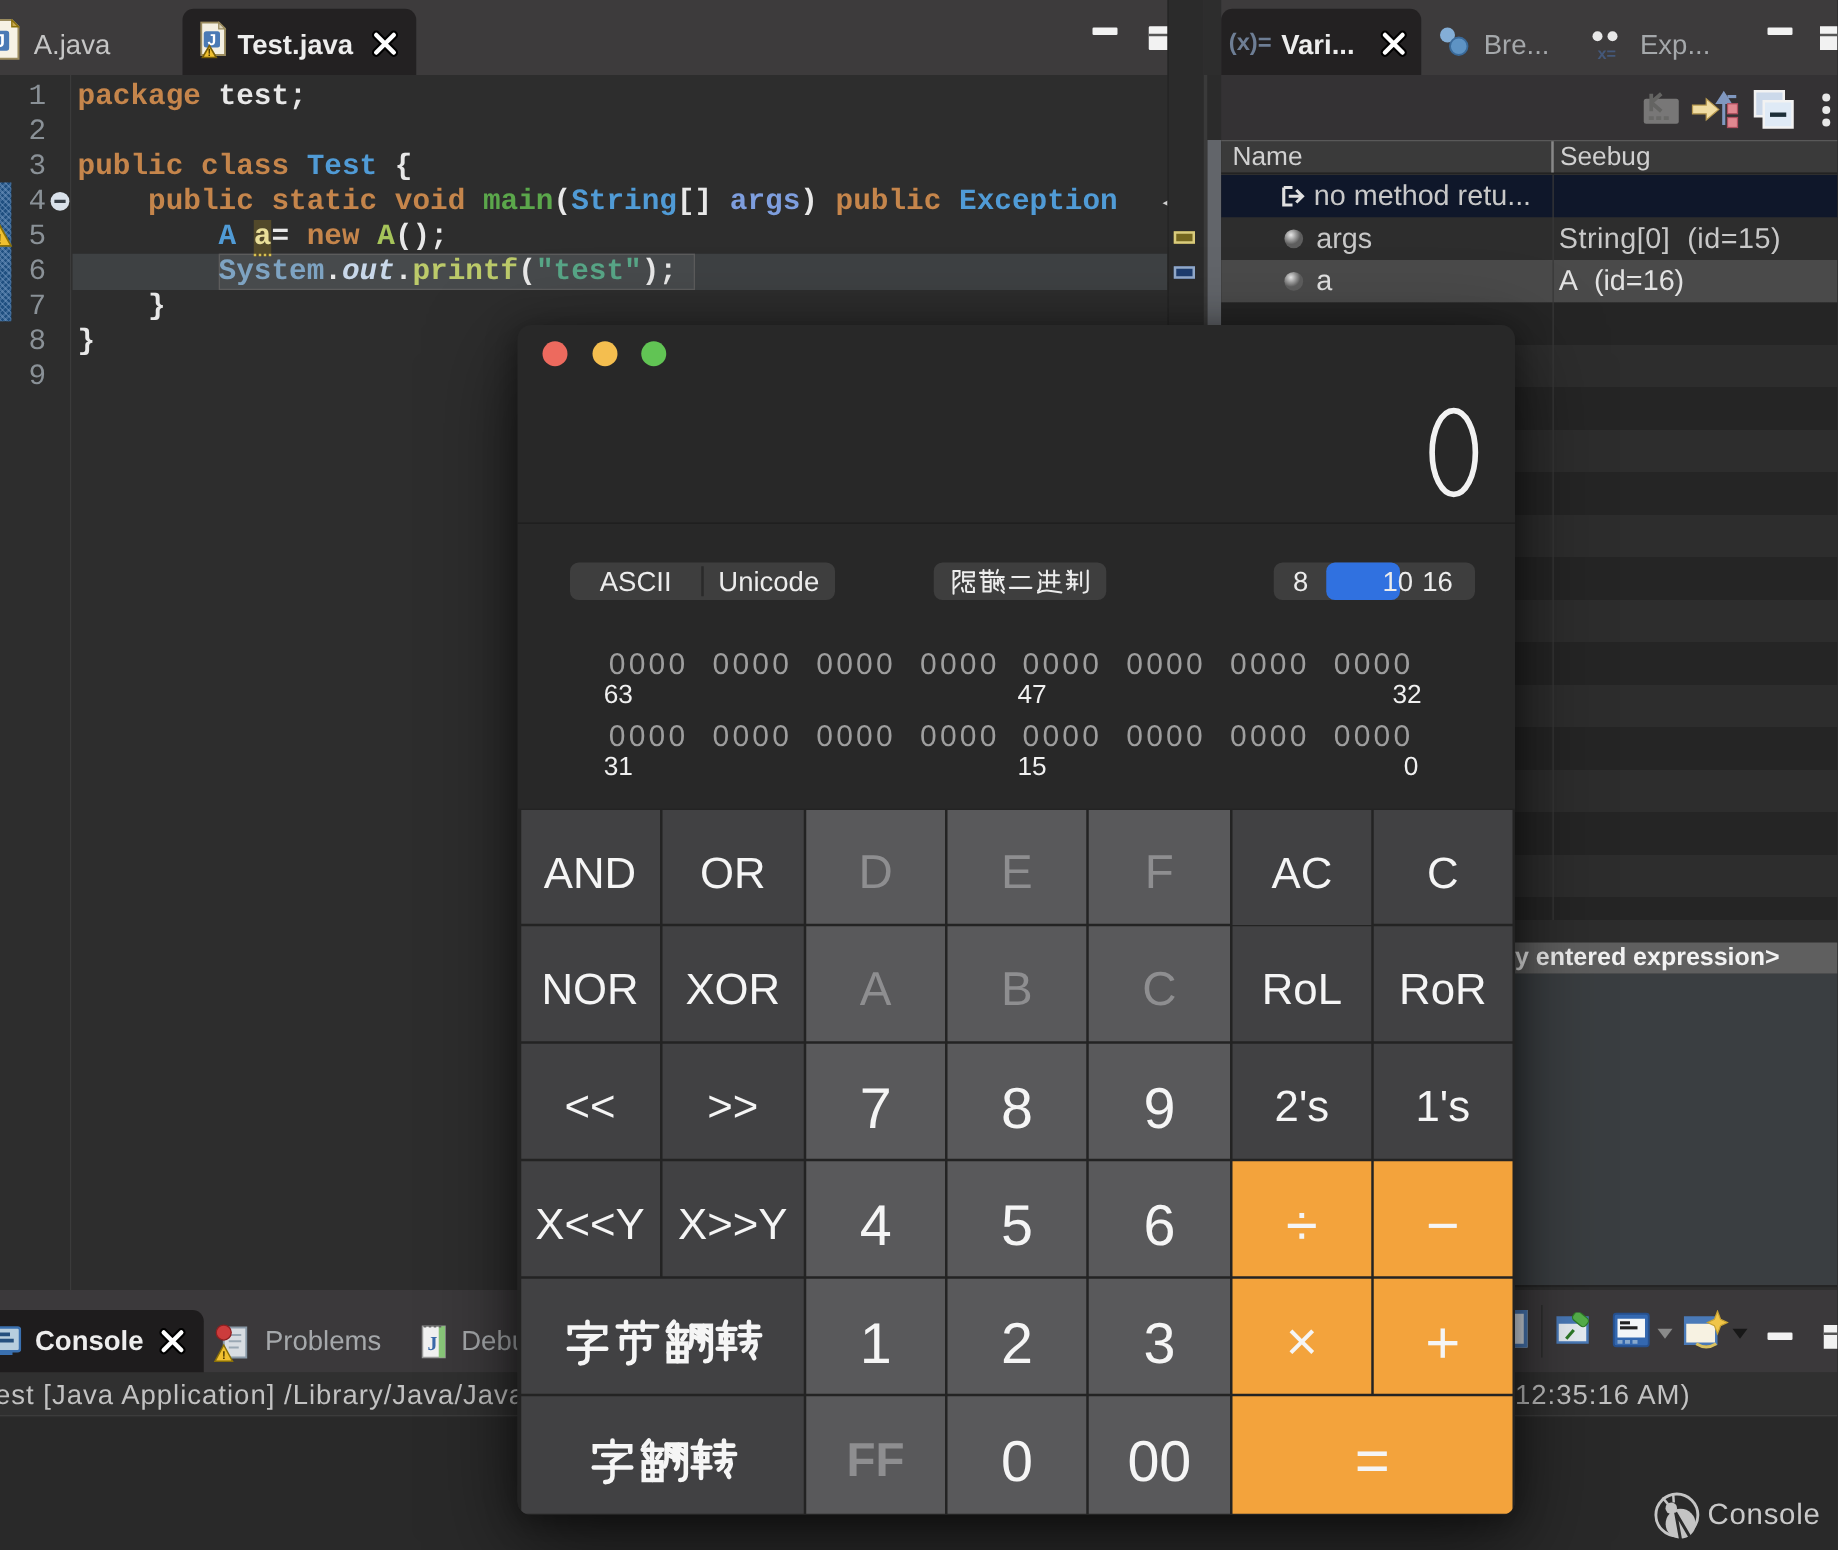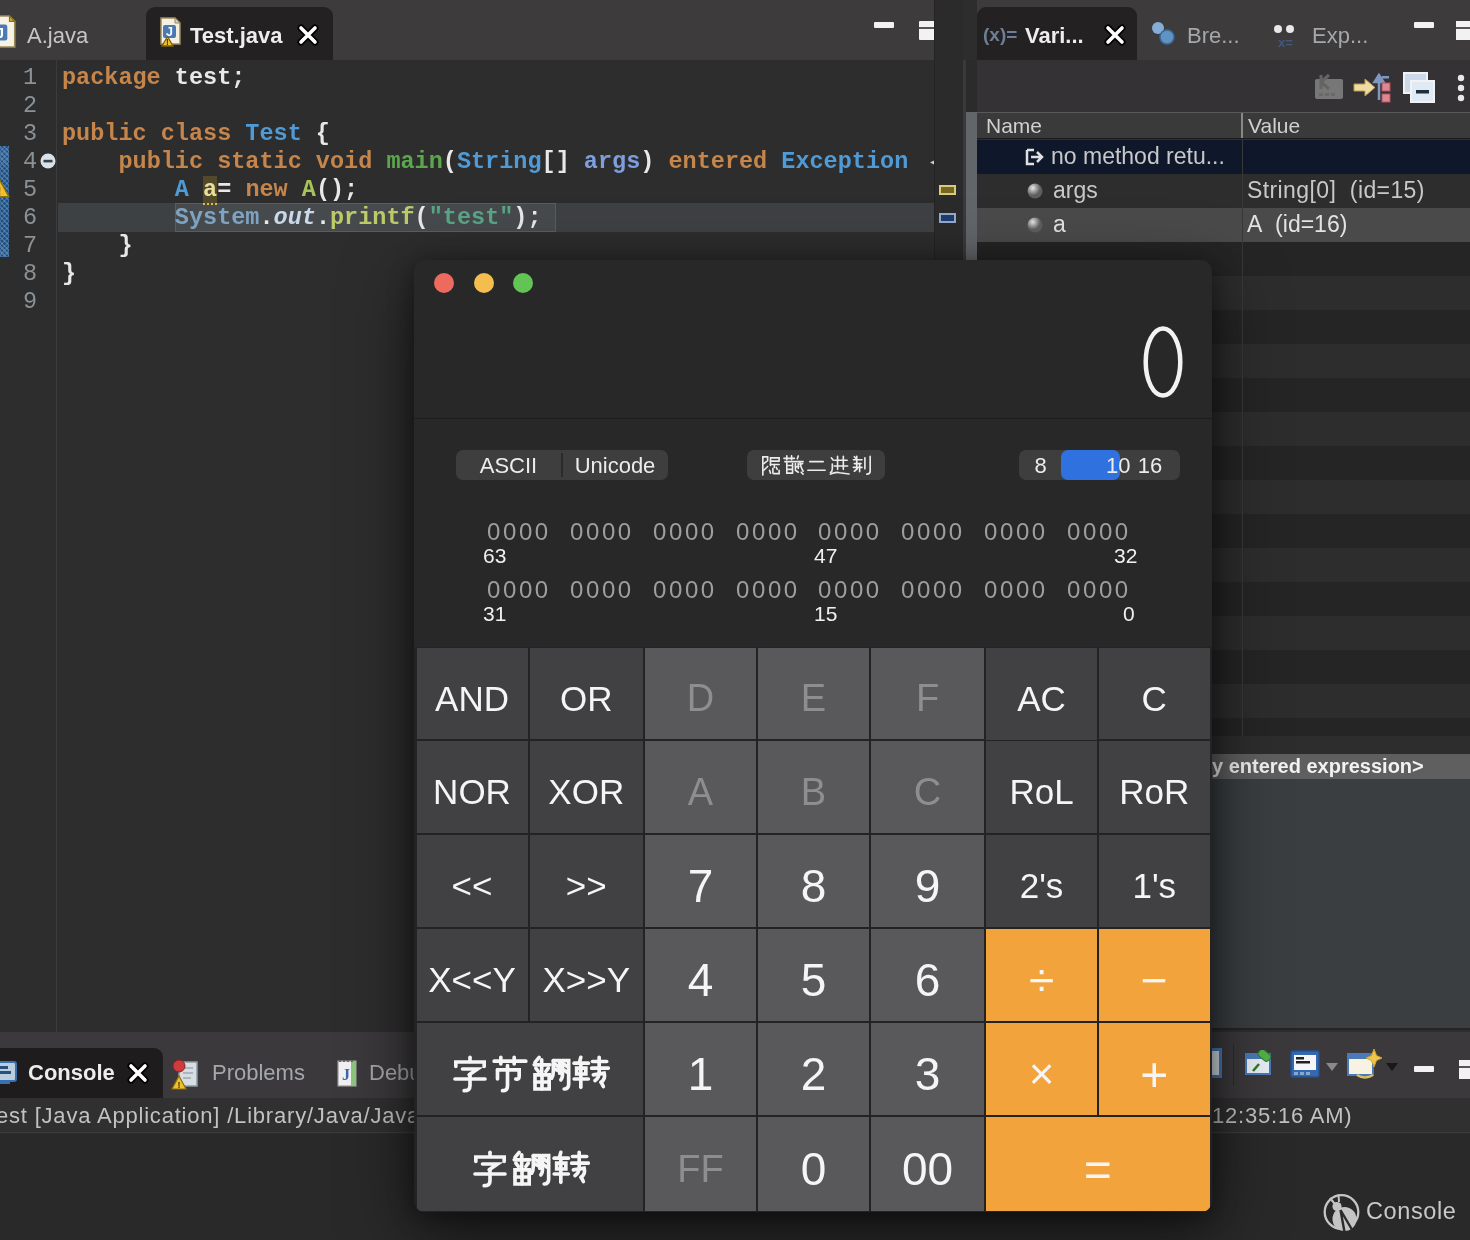--- a/index.html
+++ b/index.html
@@ -120,21 +120,21 @@
   </svg>
 
   <div class="abs" style="left:0;top:86px;width:9px;height:111px;background:repeating-linear-gradient(45deg,rgba(130,165,205,.4) 0 1.5px,rgba(0,0,0,0) 1.5px 3.5px),repeating-linear-gradient(-45deg,rgba(130,165,205,.3) 0 1.5px,rgba(0,0,0,0) 1.5px 3.5px),#1f4f80;"></div>
   <svg class="abs" style="left:-11px;top:118px" width="21" height="21" viewBox="0 0 18 18">
     <path d="M9 1.5 L17 16 L1 16 Z" fill="#f0c030" stroke="#8a7008" stroke-width="1.2"></path>
     <text x="9" y="14.5" font-size="10" font-weight="bold" fill="#4a3800" text-anchor="middle" font-family="Liberation Sans">!</text>
   </svg>
 
   <div class="codeline" style="top:4px;left:62px;"><span class="kw">package</span> test;</div>
   <div class="codeline" style="top:60px;left:62px;"><span class="kw">public class</span> <span class="cls">Test</span> {</div>
-  <div class="codeline" style="top:88px;left:62px;">    <span class="kw">public static void</span> <span class="mtd">main</span>(<span class="cls">String</span>[] <span class="arg">args</span>) <span class="kw">entered</span> <span class="cls">Exception</span></div>
+  <div class="codeline" style="top:88px;left:62px;">    <span class="kw">public static void</span> <span class="mtd">main</span>(<span class="cls">String</span>[] <span class="arg">args</span>) <span class="kw">public</span> <span class="cls">Exception</span></div>
   <div class="codeline" style="top:116px;left:62px;">        <span class="cls">A</span> <span style="background:#52492a;border-bottom:2.5px dotted #d8c050;color:#e9df9a;">a</span>= <span class="kw">new</span> <span class="grn">A</span>();</div>
   <div class="codeline" style="top:144px;left:62px;">        <span class="sys">System</span>.<span style="font-weight:bold;font-style:italic;color:#c9d8ea;">out</span>.<span class="call">printf</span>(<span class="str">"test"</span>);</div>
   <div class="codeline" style="top:172px;left:62px;">    }</div>
   <div class="codeline" style="top:200px;left:62px;">}</div>
 
   <svg class="abs" style="left:929px;top:99px" width="7" height="7" viewBox="0 0 7 7">
       <path d="M6 1 L1 3.5 L6 6 Z" fill="#cfcfcf"></path>
     </svg>
 
   <div class="abs" style="left:934px;top:-60px;width:29px;height:1092px;background:#2b2b2b;border-left:1px solid #242424;"></div>
@@ -173,21 +173,21 @@
   </svg>
 
   <svg class="abs" style="left:478px;top:13px" width="12" height="30" viewBox="0 0 12 30">
     <circle cx="6" cy="5" r="3.2" fill="#e8e8e8"></circle>
       <circle cx="6" cy="15" r="3.2" fill="#e8e8e8"></circle>
       <circle cx="6" cy="25" r="3.2" fill="#e8e8e8"></circle>
   </svg>
 
   <div class="abs" style="left:0;top:52px;width:493px;height:27px;background:#3a3a3a;border-top:1px solid #595959;border-bottom:1px solid #1c1c1c;">
     <div class="abs" style="left:9px;top:1px;font-size:21px;color:#d0d0d0;">Name</div>
-    <div class="abs" style="left:271px;top:1px;font-size:21px;color:#d0d0d0;">Value</div>
+    <div class="abs" style="left:271px;top:1px;font-size:21px;color:#d0d0d0;">Seebug</div>
     <div class="abs" style="left:264px;top:0px;width:2px;height:25px;background:#888;"></div>
   </div>
 
   <div class="abs" style="left:0;top:80px;width:493px;height:34px;background:#0f172a;">
     <svg class="abs" style="left:47px;top:6px" width="24" height="22" viewBox="0 0 24 22">
       <path d="M3 4 L3 18 L10 18 M3 4 L10 4" stroke="#e0e0e0" stroke-width="2.5" fill="none"></path>
       <path d="M7 11 L17 11 M13 6 L18 11 L13 16" stroke="#e0e0e0" stroke-width="2.5" fill="none"></path>
     </svg>
     <div class="abs" style="left:74px;top:3px;font-size:23px;color:#c8c8c8;">no method retu...</div>
   </div>
@@ -517,18 +517,18 @@
             <path d="M2.5 15 L11 15"></path>
             <path d="M6.5 5.5 L6.5 20"></path>
             <path d="M13.5 4.5 L22 4.5"></path>
             <path d="M13 8.5 L23 8.5"></path>
             <path d="M17.5 2 L17.5 11 Q17.5 14.5 15 16"></path>
             <path d="M14 12.5 L20.5 11.5 Q21.5 15 18.5 17"></path>
             <path d="M19 17.5 L20 19.5"></path>
           </g>
         </svg>
       </div>
-  <div class="key" style="left:231.0px;top:470.0px;width:111.0px;height:94.0px;background:#59595b;color:#8e8e90;font-size:38px;">FF</div>
+  <div class="key" style="left:231.0px;top:470.0px;width:111.0px;height:94.0px;background:#59595b;color:#8e8e90;font-size:38px;font-weight:bold;">FF</div>
   <div class="key" style="left:344.0px;top:470.0px;width:111.0px;height:94.0px;background:#59595b;color:#f5f5f5;font-size:46px;">0</div>
   <div class="key" style="left:457.0px;top:470.0px;width:113.0px;height:94.0px;background:#59595b;color:#f5f5f5;font-size:46px;">00</div>
   <div class="key" style="left:572.0px;top:470.0px;width:223.5px;height:94.0px;background:#f3a33c;color:#f5f5f5;font-size:48px;">=</div>
   </div>
 </div>
 
 </body></html>

